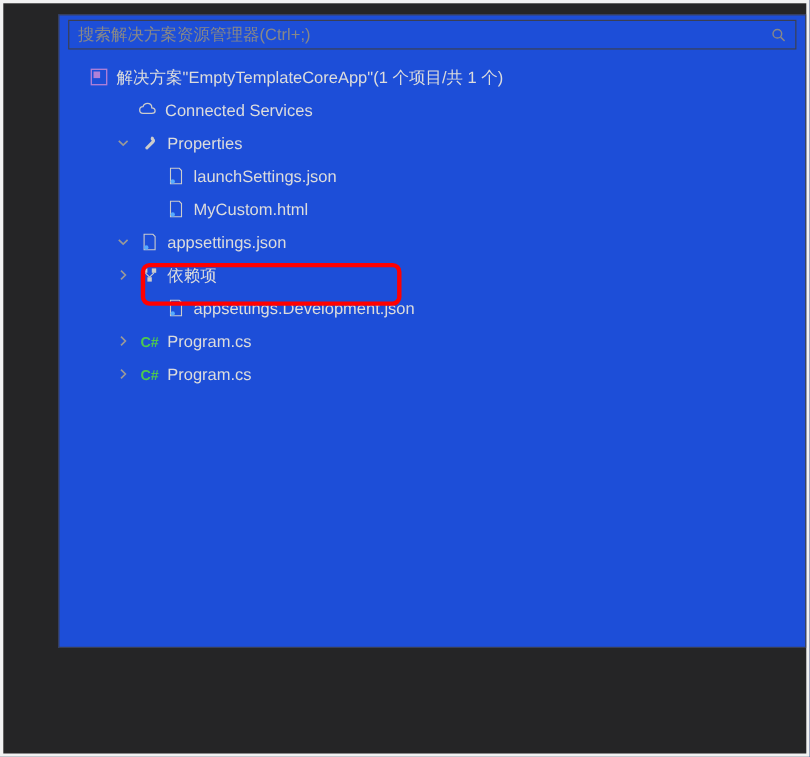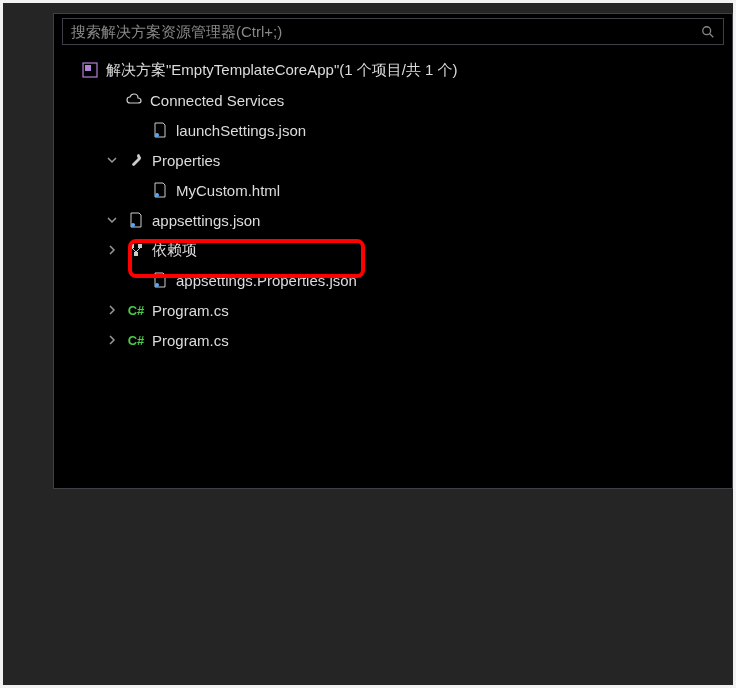--- a/index.html
+++ b/index.html
@@ -8,25 +8,25 @@
     font-family: "Segoe UI", "Microsoft YaHei", sans-serif;
     font-size: 15px;
     color: #cccccc;
     width: 736px;
     height: 688px;
     overflow: hidden;
     position: relative;
     border: 3px solid #f2f2f2;
   }
   .panel {
-    background: #000000;
+    background: #1d4ed8;
     border: 1px solid #3f3f46;
     margin: 10px 0 0 50px;
     width: 680px;
-    height: 476px;
+    height: 576px;
     position: relative;
   }
   .search-bar {
     border: 1px solid #3f3f46;
     margin: 4px 8px;
     padding: 4px 8px;
     display: flex;
     align-items: center;
     color: #888;
   }
@@ -108,44 +108,44 @@
       <span class="spacer" style="width:62px"></span>
       <span class="icon">
         <svg width="18" height="18" viewBox="0 0 18 18">
             <path d="M5 12 Q2 12 2 9 Q2 6 5 6 Q6 3 9 3 Q13 3 13 7 Q16 7 16 10 Q16 12 13 12 Z" fill="none" stroke="#cccccc" stroke-width="1.2"></path>
           </svg>
       </span>
       <span class="label">Connected Services</span>
     </div>
 
     <div class="row">
+      <span class="spacer" style="width:42px"></span>
+      <span class="arrow">
+        <svg width="10" height="10" viewBox="0 0 10 10">
+            <path d="M1 3 L5 7 L9 3" fill="none" stroke="#999" stroke-width="1.5"></path>
+          </svg>
+      </span>
+      <span class="spacer" style="width:6px"></span>
+      <span class="icon">
+        <svg width="18" height="18" viewBox="0 0 18 18">
+            <path d="M13 5 Q15 7 13 9 L7 15 Q5 15 5 13 L11 7 Q9 5 11 3 Q13 3 13 5 Z" fill="#cccccc"></path>
+          </svg>
+      </span>
+      <span class="label">Properties</span>
+    </div>
+
+    <div class="row">
       <span class="spacer" style="width:88px"></span>
       <span class="icon">
         <svg width="18" height="18" viewBox="0 0 18 18">
             <path d="M4 2 h8 l2 2 v12 h-10 z" fill="none" stroke="#cccccc" stroke-width="1"></path>
             <circle cx="6" cy="14" r="2" fill="#55aaff"></circle>
           </svg>
       </span>
       <span class="label">launchSettings.json</span>
-    </div>
-
-    <div class="row">
-      <span class="spacer" style="width:42px"></span>
-      <span class="arrow">
-        <svg width="10" height="10" viewBox="0 0 10 10">
-            <path d="M1 3 L5 7 L9 3" fill="none" stroke="#999" stroke-width="1.5"></path>
-          </svg>
-      </span>
-      <span class="spacer" style="width:6px"></span>
-      <span class="icon">
-        <svg width="18" height="18" viewBox="0 0 18 18">
-            <path d="M13 5 Q15 7 13 9 L7 15 Q5 15 5 13 L11 7 Q9 5 11 3 Q13 3 13 5 Z" fill="#cccccc"></path>
-          </svg>
-      </span>
-      <span class="label">Properties</span>
     </div>
 
 
     <div class="row">
       <span class="spacer" style="width:88px"></span>
       <span class="icon">
         <svg width="18" height="18" viewBox="0 0 18 18">
             <path d="M4 2 h8 l2 2 v12 h-10 z" fill="none" stroke="#cccccc" stroke-width="1"></path>
             <circle cx="6" cy="14" r="2" fill="#55aaff"></circle>
           </svg>
@@ -191,21 +191,21 @@
     </div>
 
     <div class="row">
       <span class="spacer" style="width:88px"></span>
       <span class="icon">
         <svg width="18" height="18" viewBox="0 0 18 18">
             <path d="M4 2 h8 l2 2 v12 h-10 z" fill="none" stroke="#cccccc" stroke-width="1"></path>
             <circle cx="6" cy="14" r="2" fill="#55aaff"></circle>
           </svg>
       </span>
-      <span class="label">appsettings.Properties.json</span>
+      <span class="label">appsettings.Development.json</span>
     </div>
 
     <div class="row">
       <span class="spacer" style="width:42px"></span>
       <span class="arrow">
         <svg width="10" height="10" viewBox="0 0 10 10">
             <path d="M3 1 L7 5 L3 9" fill="none" stroke="#999" stroke-width="1.5"></path>
           </svg>
       </span>
       <span class="spacer" style="width:6px"></span>

